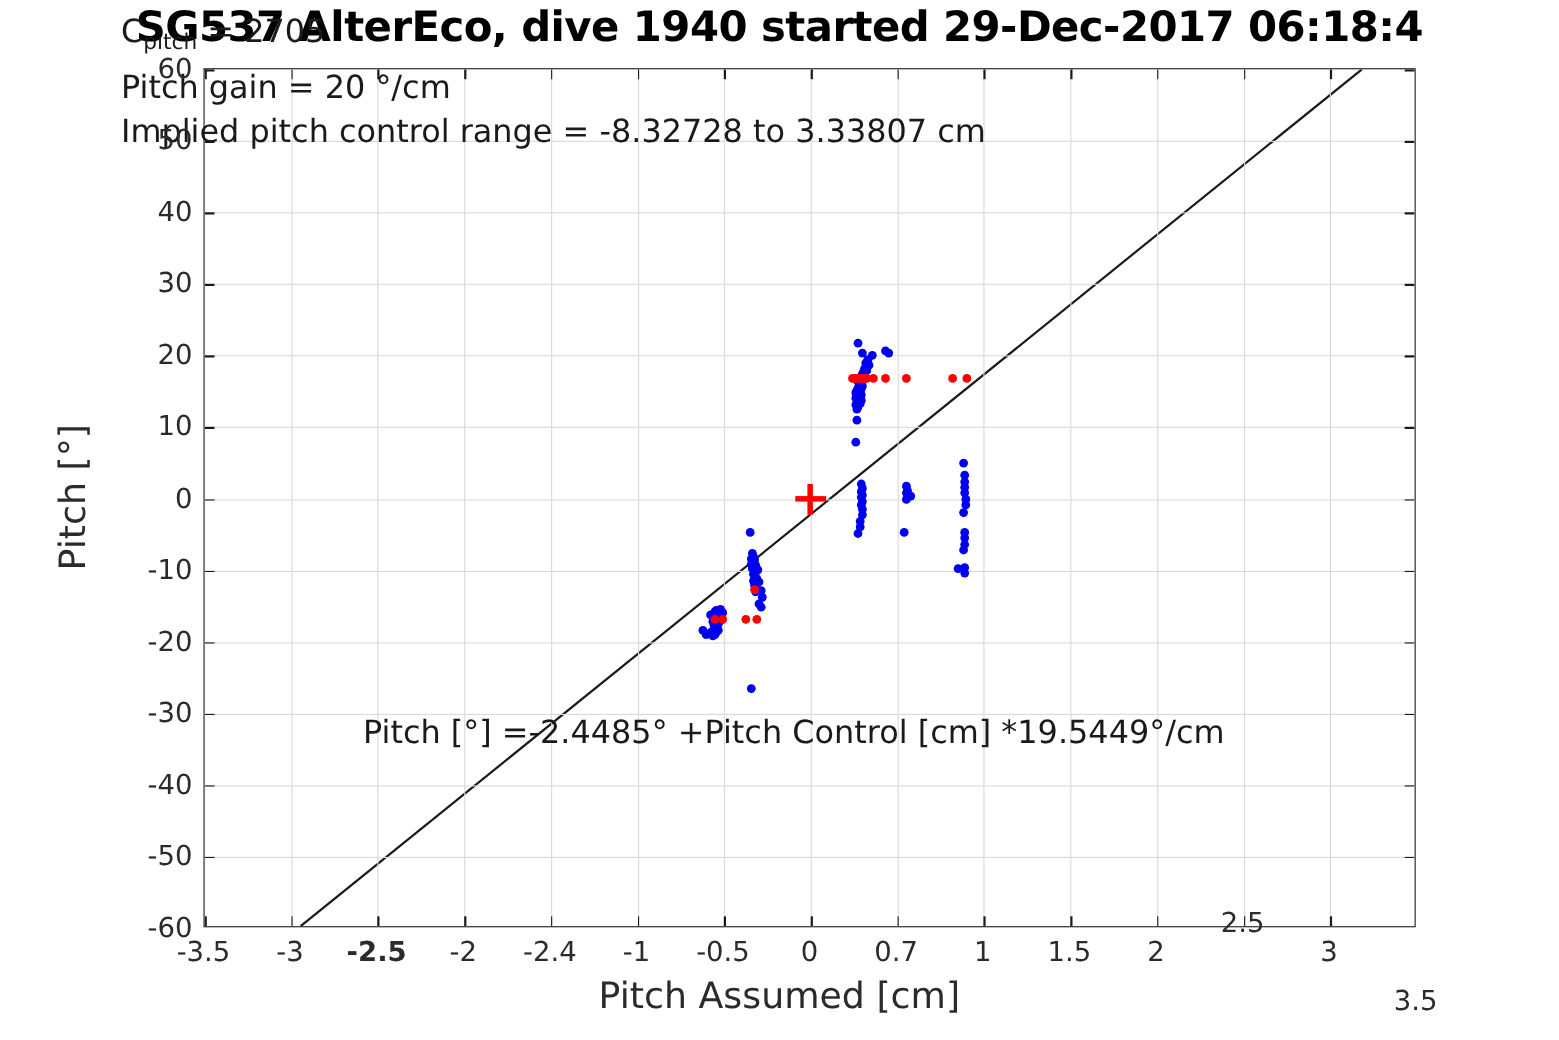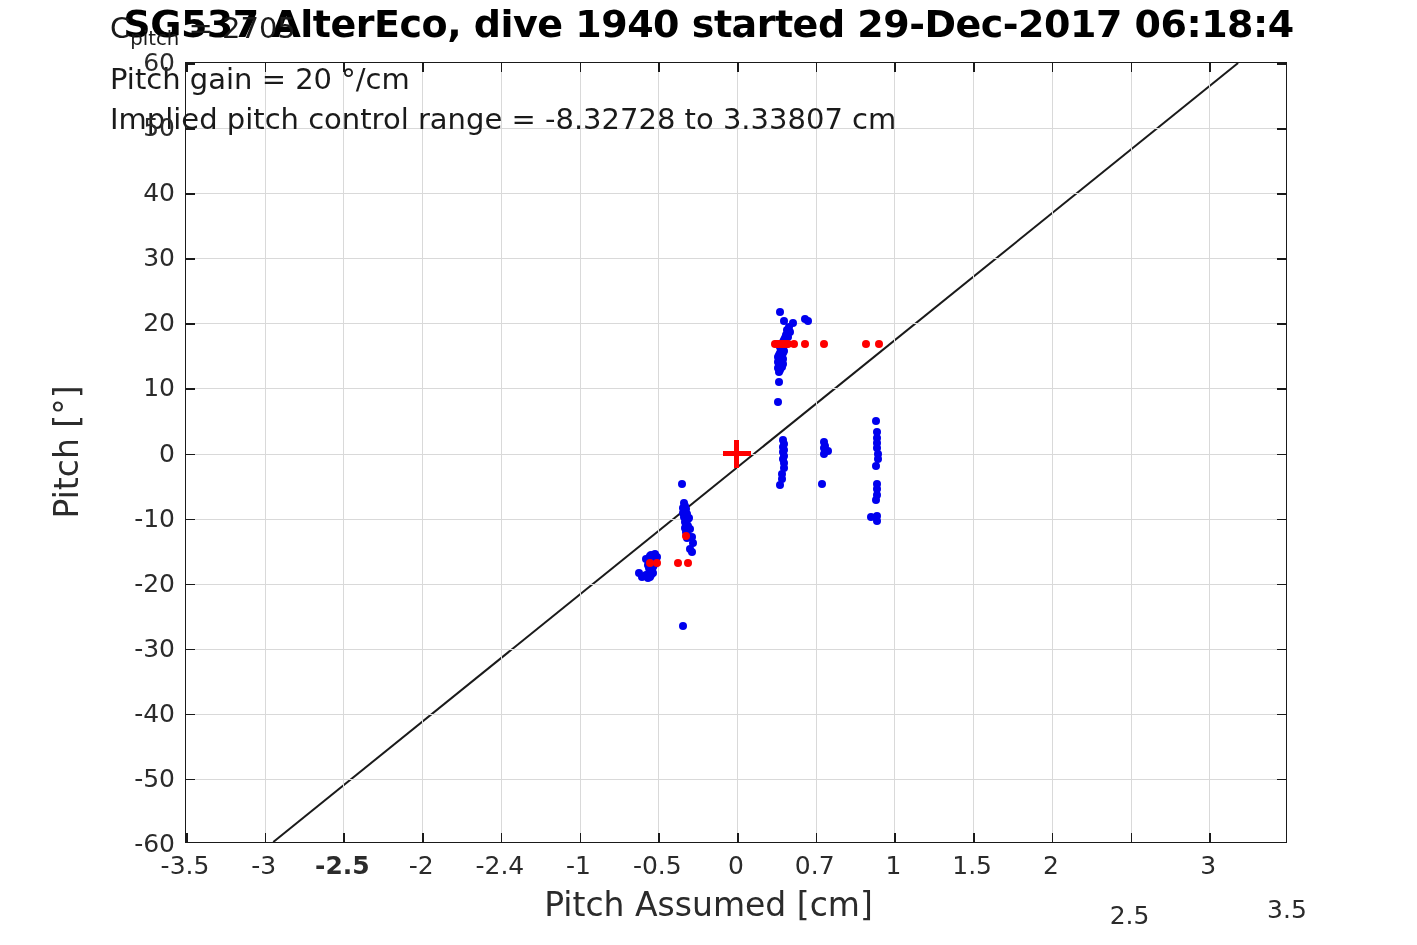--- a/index.html
+++ b/index.html
@@ -414,37 +414,38 @@
       <div class="pt-red" style="left: 692.843px; top: 281.16px;"></div>
       <div class="cross-red" style="left: 551px; top: 390.5px;"></div>
     </div>
 
   <div id="annotation-block">
     <span class="ann-line"><span>C</span><sub>pitch</sub><span> = 2705</span></span>
     <span class="ann-line">Pitch gain = 20 °/cm</span>
     <span class="ann-line">Implied pitch control range = -8.32728 to 3.33807 cm</span>
   </div>
 
+  <div id="fit-equation">Pitch [°] =-2.4485°  +Pitch Control [cm] *19.5449°/cm</div>
 
   <div id="xlabel">Pitch Assumed [cm]</div>
   <div id="ylabel">Pitch [°]</div>
 
 <div class="xtick-label" style="left: 185px; top: 851px;">-3.5</div>
     <div class="xtick-label" style="left: 263.714px; top: 851px;">-3</div>
     <div class="xtick-label" style="left: 342.429px; top: 851px; font-weight: bold;">-2.5</div>
     <div class="xtick-label" style="left: 421.143px; top: 851px;">-2</div>
     <div class="xtick-label" style="left: 499.857px; top: 851px;">-2.4</div>
     <div class="xtick-label" style="left: 578.571px; top: 851px;">-1</div>
     <div class="xtick-label" style="left: 657.286px; top: 851px;">-0.5</div>
     <div class="xtick-label" style="left: 736px; top: 851px;">0</div>
     <div class="xtick-label" style="left: 814.714px; top: 851px;">0.7</div>
     <div class="xtick-label" style="left: 893.429px; top: 851px;">1</div>
     <div class="xtick-label" style="left: 972.143px; top: 851px;">1.5</div>
     <div class="xtick-label" style="left: 1050.86px; top: 851px;">2</div>
-    <div class="xtick-label" style="left: 1129.57px; top: 901px; text-align: right;">2.5</div>
+    <div class="xtick-label" style="left: 1129.57px; top: 824px; text-align: right;">2.5</div>
     <div class="xtick-label" style="left: 1208.29px; top: 851px;">3</div>
     <div class="xtick-label" style="left: 1287px; top: 851px; margin-top: 44px;">3.5</div>
     <div class="ytick-label" style="left: 67px; width: 108px; top: 62px;">60</div>
     <div class="ytick-label" style="left: 67px; width: 108px; top: 127.083px;">50</div>
     <div class="ytick-label" style="left: 67px; width: 108px; top: 192.167px;">40</div>
     <div class="ytick-label" style="left: 67px; width: 108px; top: 257.25px;">30</div>
     <div class="ytick-label" style="left: 67px; width: 108px; top: 322.333px;">20</div>
     <div class="ytick-label" style="left: 67px; width: 108px; top: 387.417px;">10</div>
     <div class="ytick-label" style="left: 67px; width: 108px; top: 452.5px;">0</div>
     <div class="ytick-label" style="left: 67px; width: 108px; top: 517.583px;">-10</div>

